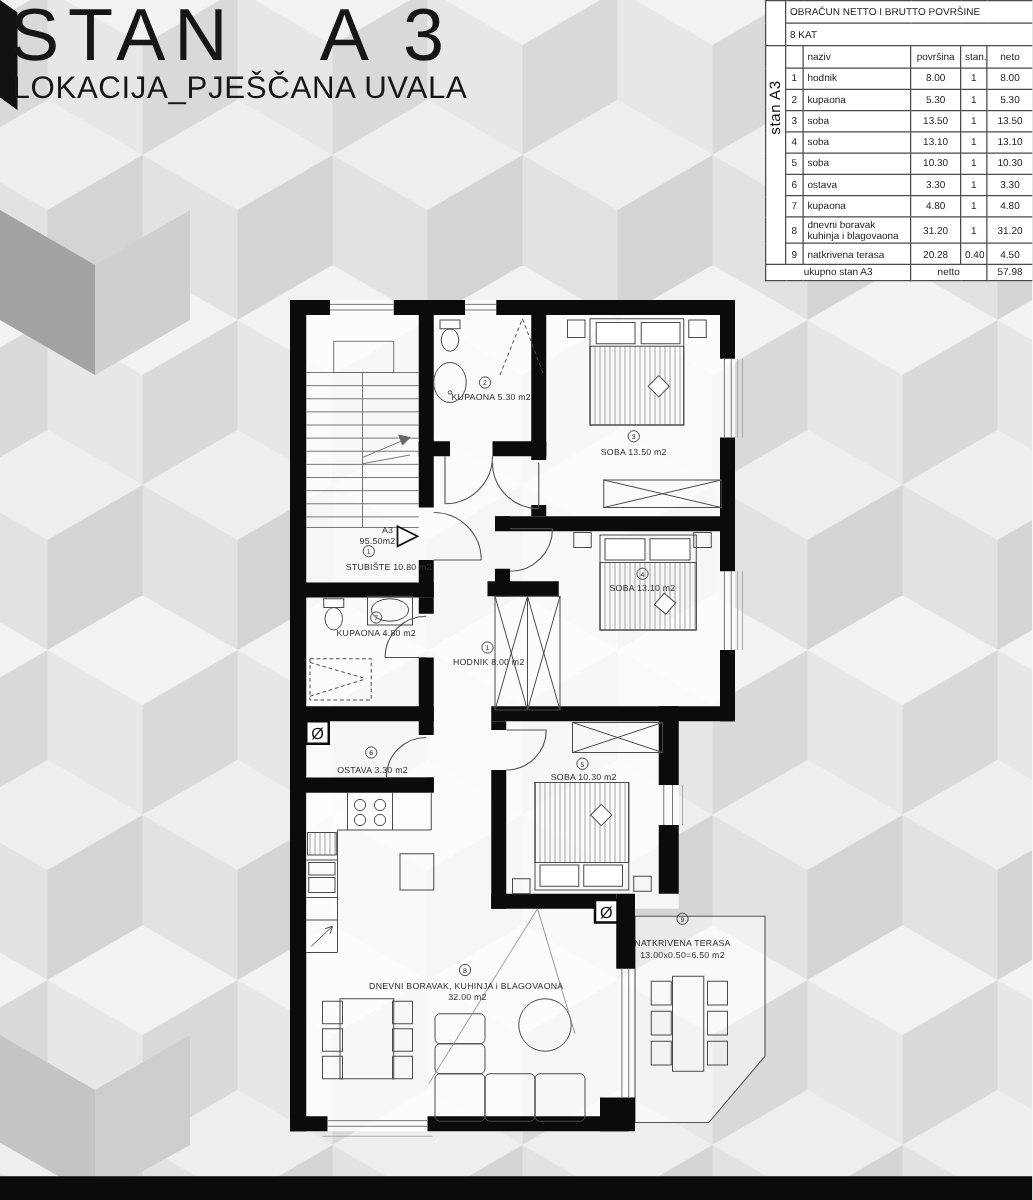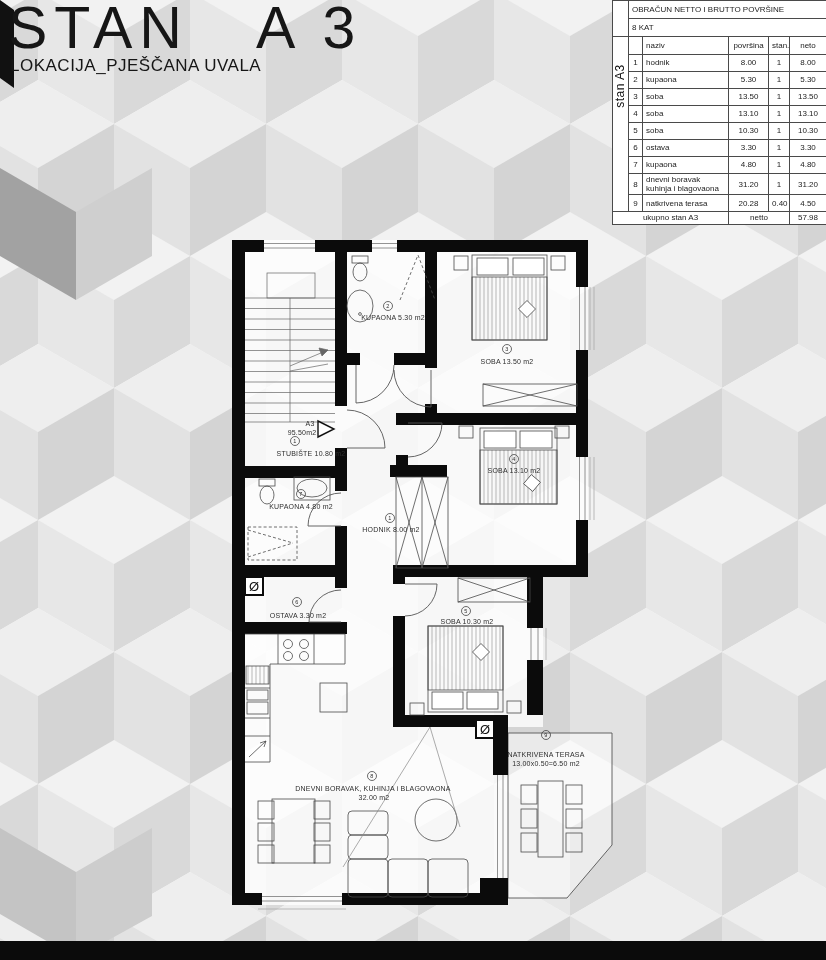--- a/index.html
+++ b/index.html
@@ -2,21 +2,21 @@
 <html><head>
 <meta charset="utf-8">
 <style>
   html,body{margin:0;padding:0;background:#fff;}
   #stage{position:relative;width:826px;height:960px;overflow:hidden;font-family:"Liberation Sans",sans-serif;background:#f4f4f4;}
   #bg,#plan-svg{position:absolute;}
   #bg{left:0;top:0;}
   #plan-svg{left:230px;top:236px;}
   
   #title{position:absolute;left:8px;top:-6px;font-size:59px;letter-spacing:7px;color:#161616;white-space:pre;font-weight:normal;}
-  #subtitle{position:absolute;left:10px;top:56px;font-size:17px;letter-spacing:0.5px;color:#161616;white-space:pre;}
+  #subtitle{position:absolute;left:10px;top:56px;font-size:25px;letter-spacing:0.5px;color:#161616;white-space:pre;}
   
   #area-table{position:absolute;left:612px;top:0;width:214px;border-collapse:collapse;background:#fff;font-size:8px;color:#1c1c1c;table-layout:fixed;}
   #area-table td{border:1px solid #4a4a4a;padding:1px 3px;vertical-align:middle;line-height:1.15;}
   #area-table .c{text-align:center;}
   #area-table .naziv-cell{white-space:pre-line;}
   #area-table .hrow td{height:15px;}
   #area-table .drow td{height:14px;}
   #area-table .vert{position:relative;padding:0;}
   #area-table .vert span{position:absolute;left:50%;top:28%;transform:translate(-50%,-50%) rotate(-90deg);white-space:nowrap;font-size:12px;letter-spacing:0.5px;color:#111;}
   .w-a{width:16px}.w-n{width:14px}.w-nz{width:86px}.w-p{width:40px}.w-k{width:21px}.w-ne{width:37px}

